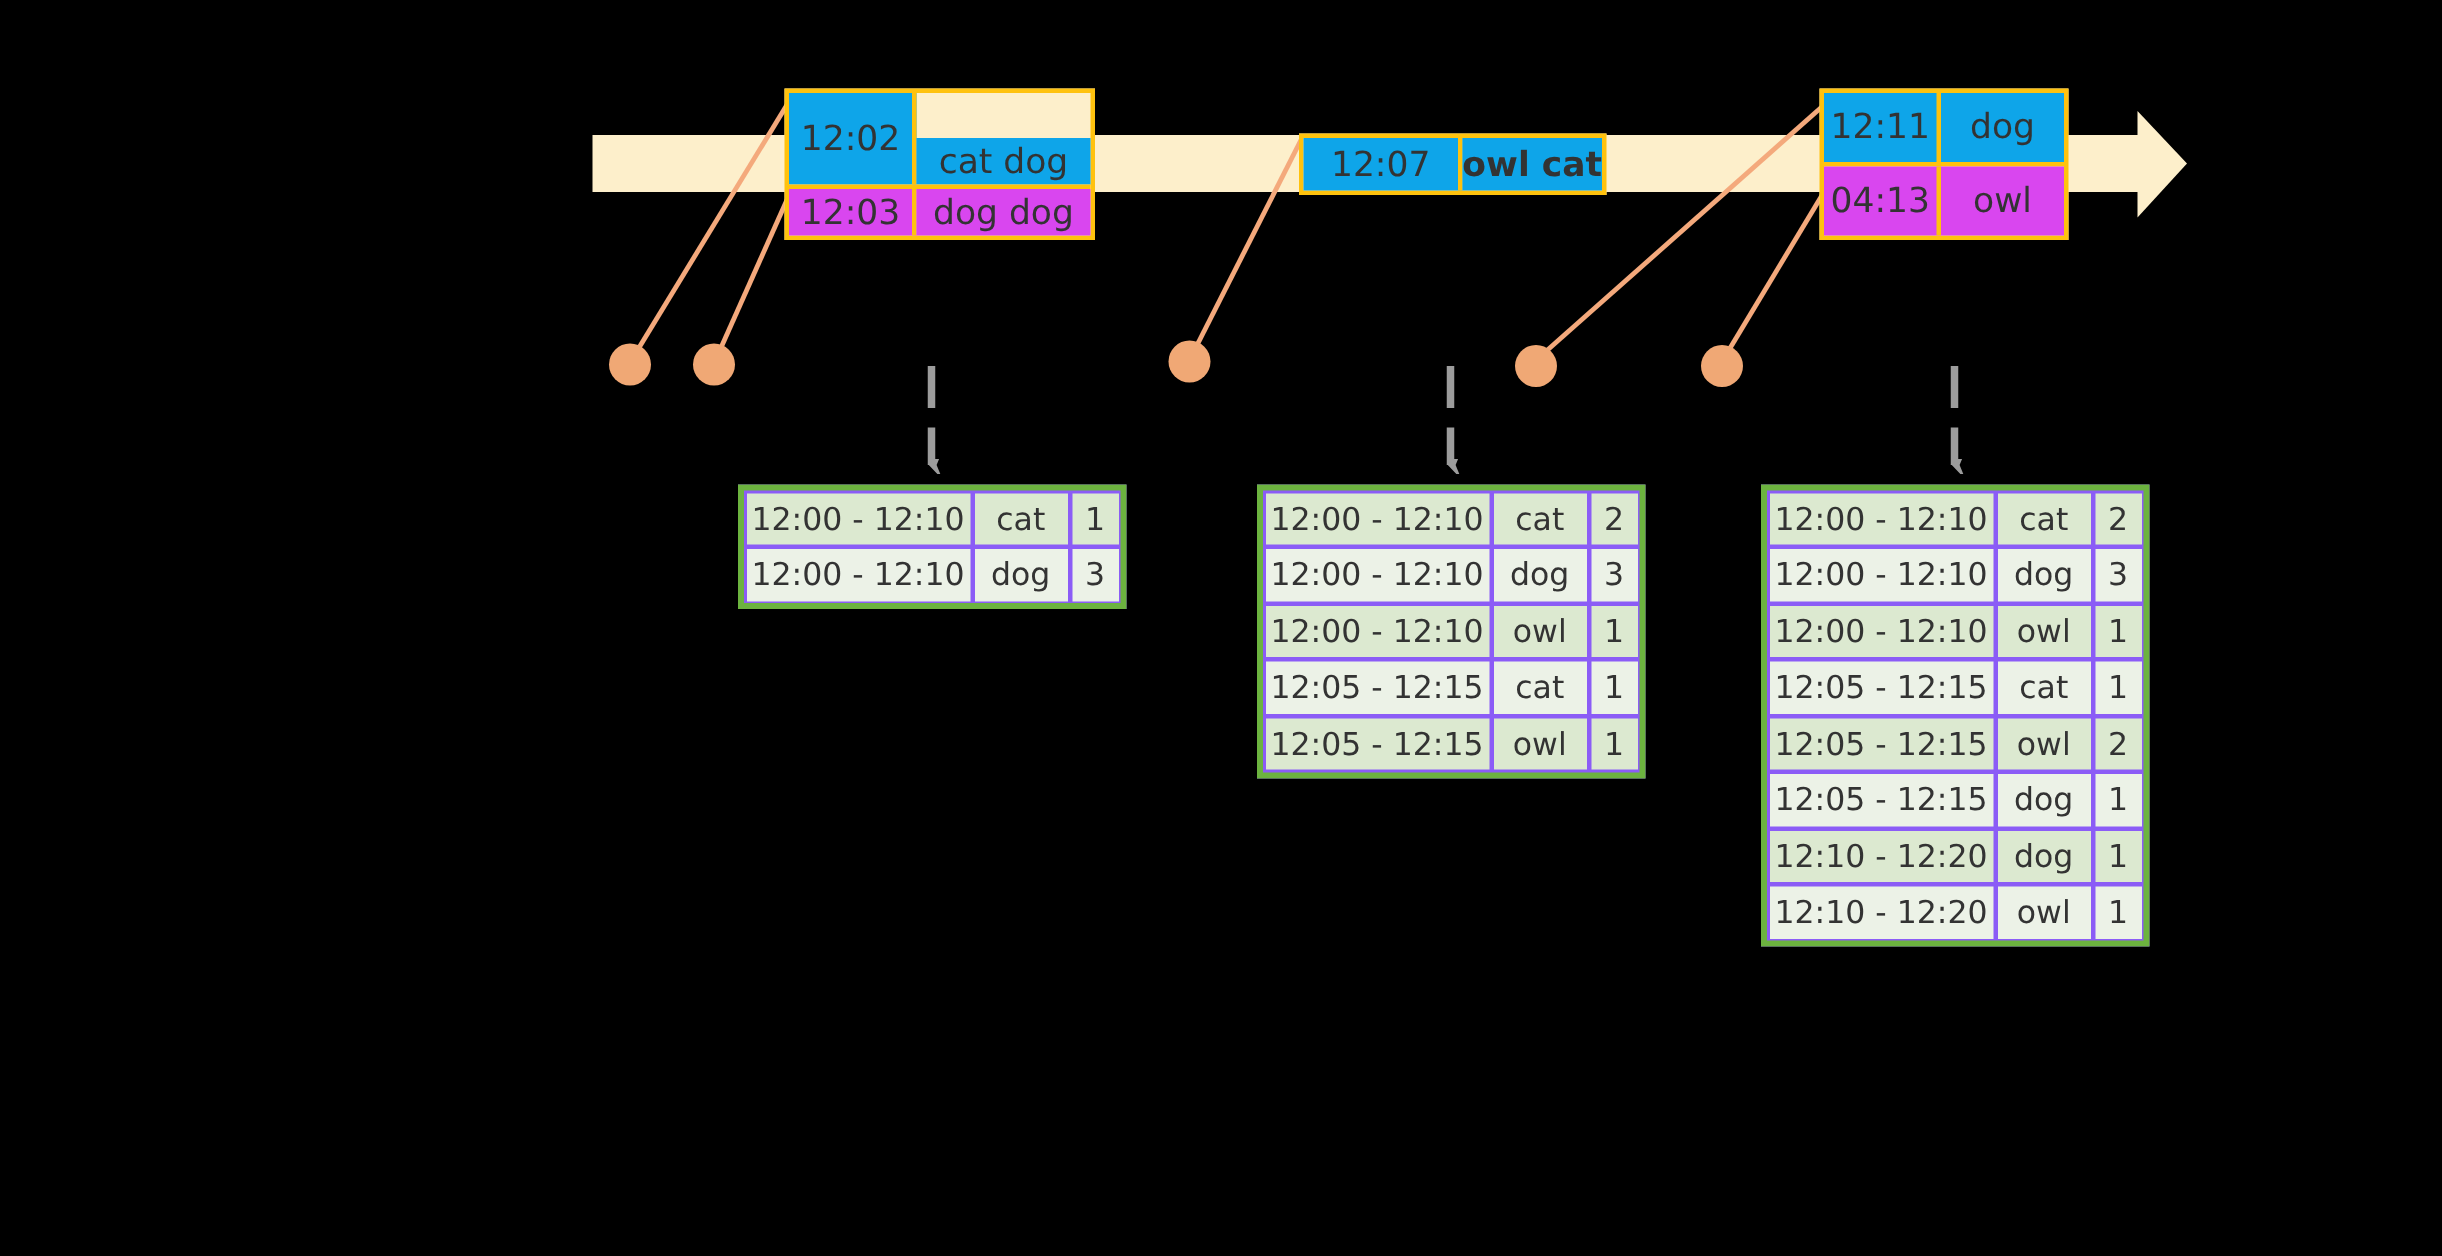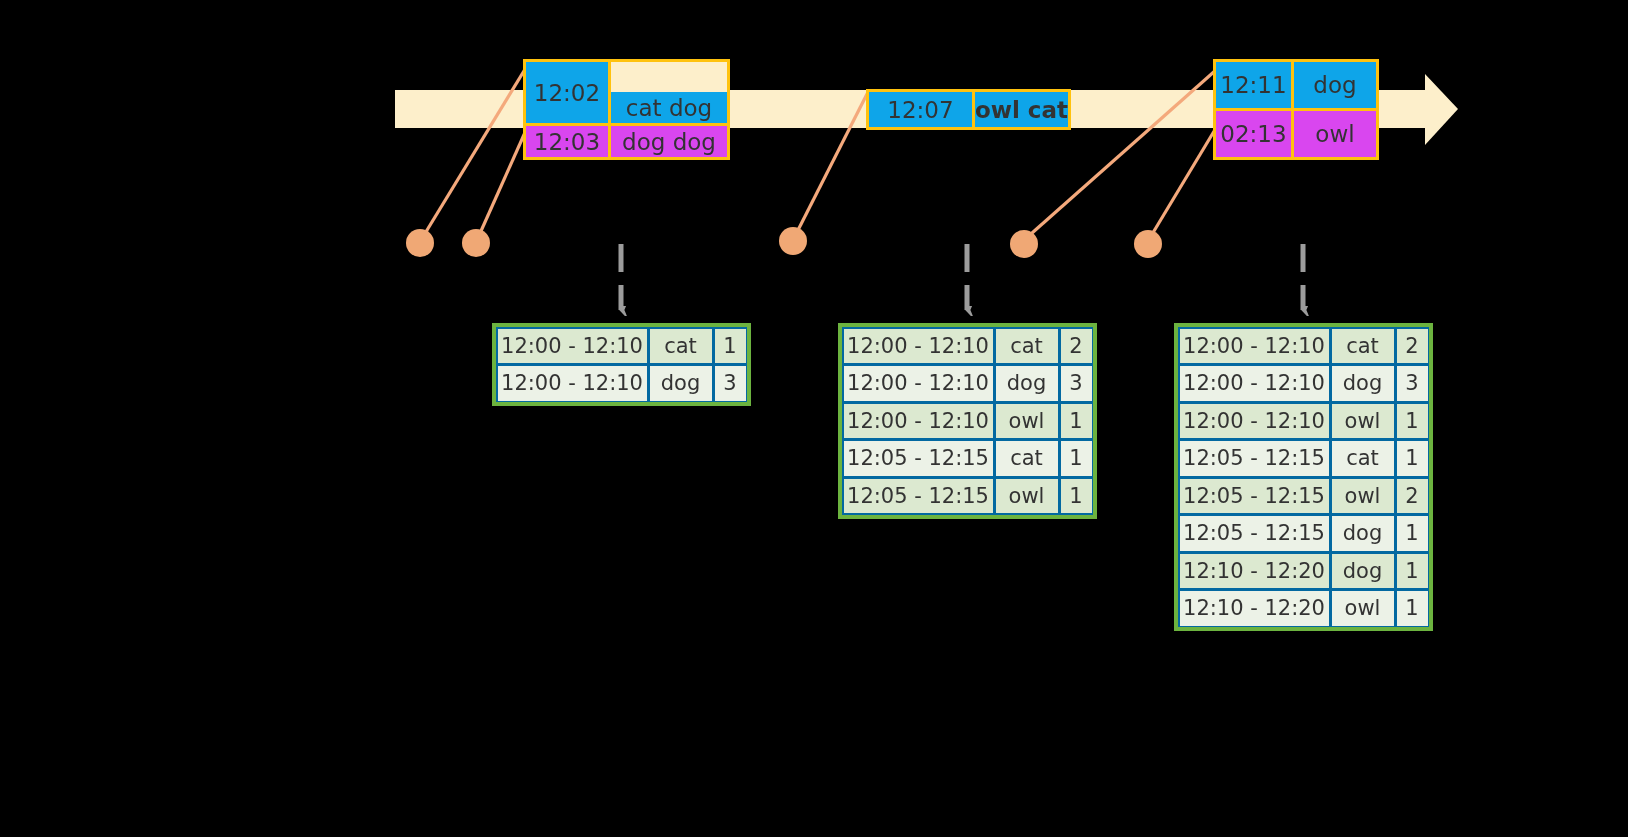--- a/index.html
+++ b/index.html
@@ -56,21 +56,21 @@
     white-space: nowrap;
     box-sizing: border-box;
   }
   .ev-cell.time  { border-right: 3px solid #FFC20E; }
 
   
   .result-table {
     position: absolute;
     border: 4px solid #6CB33F;
     box-sizing: border-box;
-    background: #0369a1;
+    background: #8b5cf6;
     display: flex;
     flex-direction: column;
   }
   .res-row {
     display: flex;
     flex: 0 0 auto;
     height: 37.5px;
   }
   .res-row.shade-a .res-cell { background: #DCE9D0; }
   .res-row.shade-b .res-cell { background: #ECF2E7; }
@@ -144,21 +144,21 @@
       <div class="ev-cell payload" style="flex:1;font-weight:bold;">owl cat</div>
     </div>
   </div>
 
   <div class="event-box" style="left:1213px; top:59px; width:166px; height:101px;">
     <div class="event-row shade-a">
       <div class="ev-cell time" style="width:78px;">12:11</div>
       <div class="ev-cell payload" style="flex:1;">dog</div>
     </div>
     <div class="event-row shade-b">
-      <div class="ev-cell time" style="width:78px;">02:13</div>
+      <div class="ev-cell time" style="width:78px;">04:13</div>
       <div class="ev-cell payload" style="flex:1;">owl</div>
     </div>
   </div>
 
   <div class="result-table" style="left:492px; top:323px; width:259px;">
     <div class="res-row shade-a">
       <div class="res-cell window" style="width:149px;">12:00 - 12:10</div>
       <div class="res-cell key" style="width:62px;">cat</div>
       <div class="res-cell count" style="flex:1;">1</div>
     </div>

